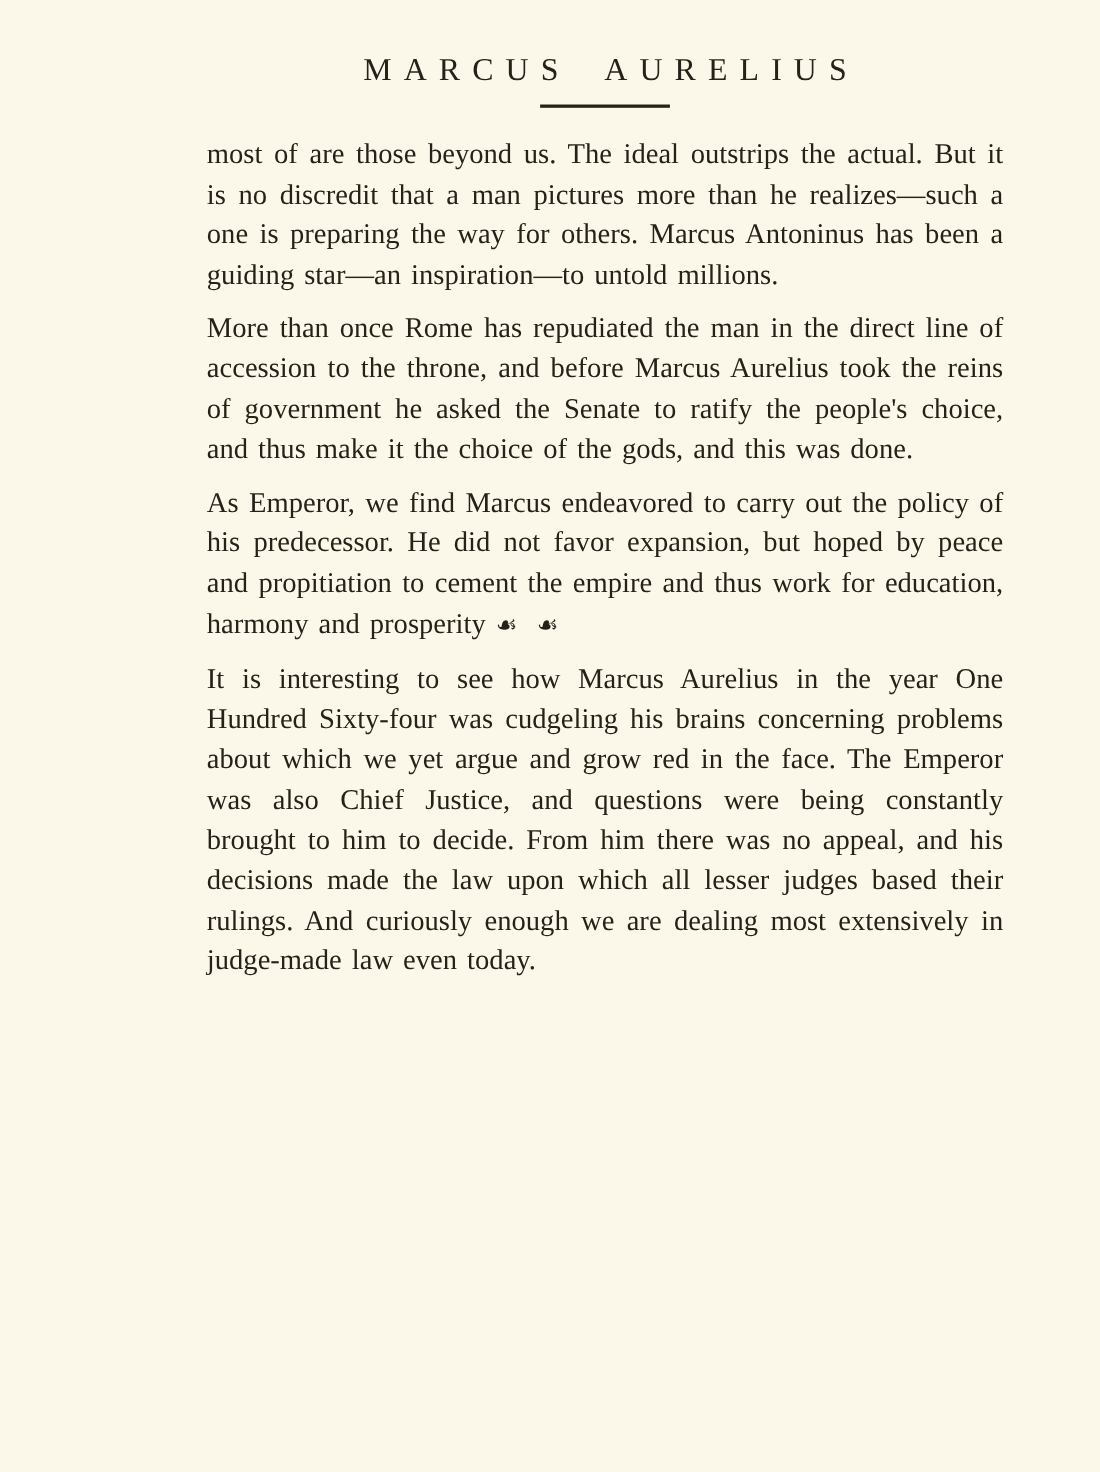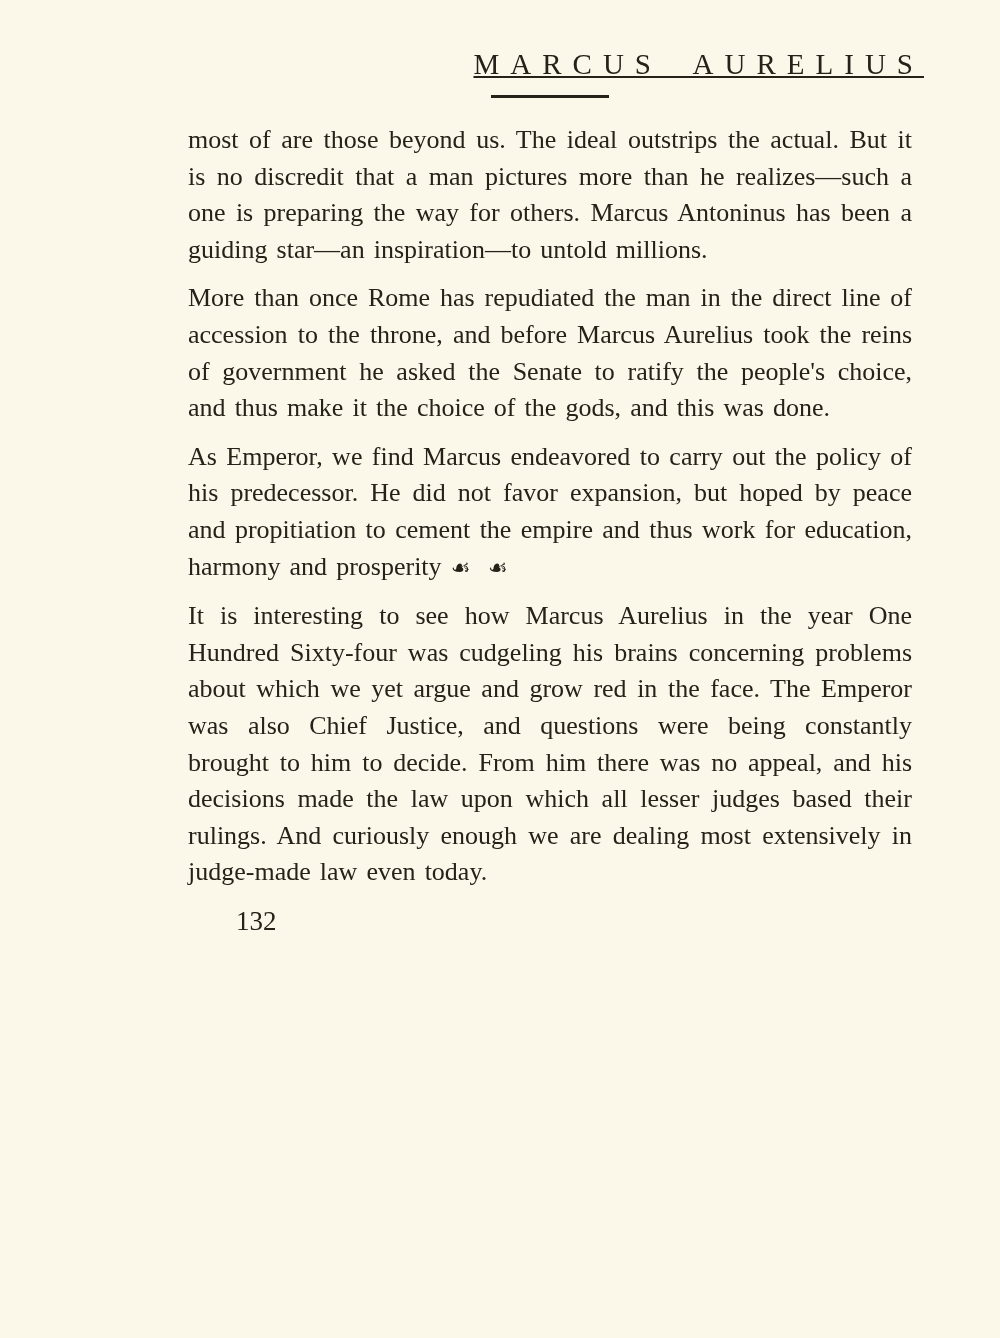--- a/index.html
+++ b/index.html
@@ -24,29 +24,28 @@
     width: 1000px;
     height: 1338px;
   }
   .text-block {
     position: absolute;
     left: 176px;
     top: 48px;
     width: 748px;
   }
   .header-title {
-    text-align: right;
+    text-align: center;
     font-size: 29px;
     font-weight: normal;
     letter-spacing: 11px;
     padding-left: 11px; 
     word-spacing: 14px;
     margin: 0 0 14px 0;
     white-space: nowrap;
-    text-decoration: underline;
   }
   .header-rule {
     width: 118px;
     height: 3px;
     background: var(--ink);
     margin: 0 auto 24px auto;
   }
   .para {
     margin: 12px;
     font-size: 26px;
@@ -79,16 +78,15 @@
 
     <p class="para">most of are those beyond us. The ideal outstrips the actual. But it is no discredit that a man pictures more than he realizes—such a one is preparing the way for others. Marcus Antoninus has been a guiding star—an inspiration—to untold millions.</p>
 
 
     <p class="para">More than once Rome has repudiated the man in the direct line of accession to the throne, and before Marcus Aurelius took the reins of government he asked the Senate to ratify the people's choice, and thus make it the choice of the gods, and this was done.</p>
 
     <p class="para"><span>As Emperor, we find Marcus endeavored to carry out the policy of his predecessor. He did not favor expansion, but hoped by peace and propitiation to cement the empire and thus work for education, harmony and prosperity</span> <span class="ornament">☙ ☙</span></p>
 
     <p class="para">It is interesting to see how Marcus Aurelius in the year One Hundred Sixty-four was cudgeling his brains concerning problems about which we yet argue and grow red in the face. The Emperor was also Chief Justice, and questions were being constantly brought to him to decide. From him there was no appeal, and his decisions made the law upon which all lesser judges based their rulings. And curiously enough we are dealing most extensively in judge-made law even today.</p>
 
-    <div class="page-number">132</div>
 
   </div>
 </div>
 
 </body></html>

